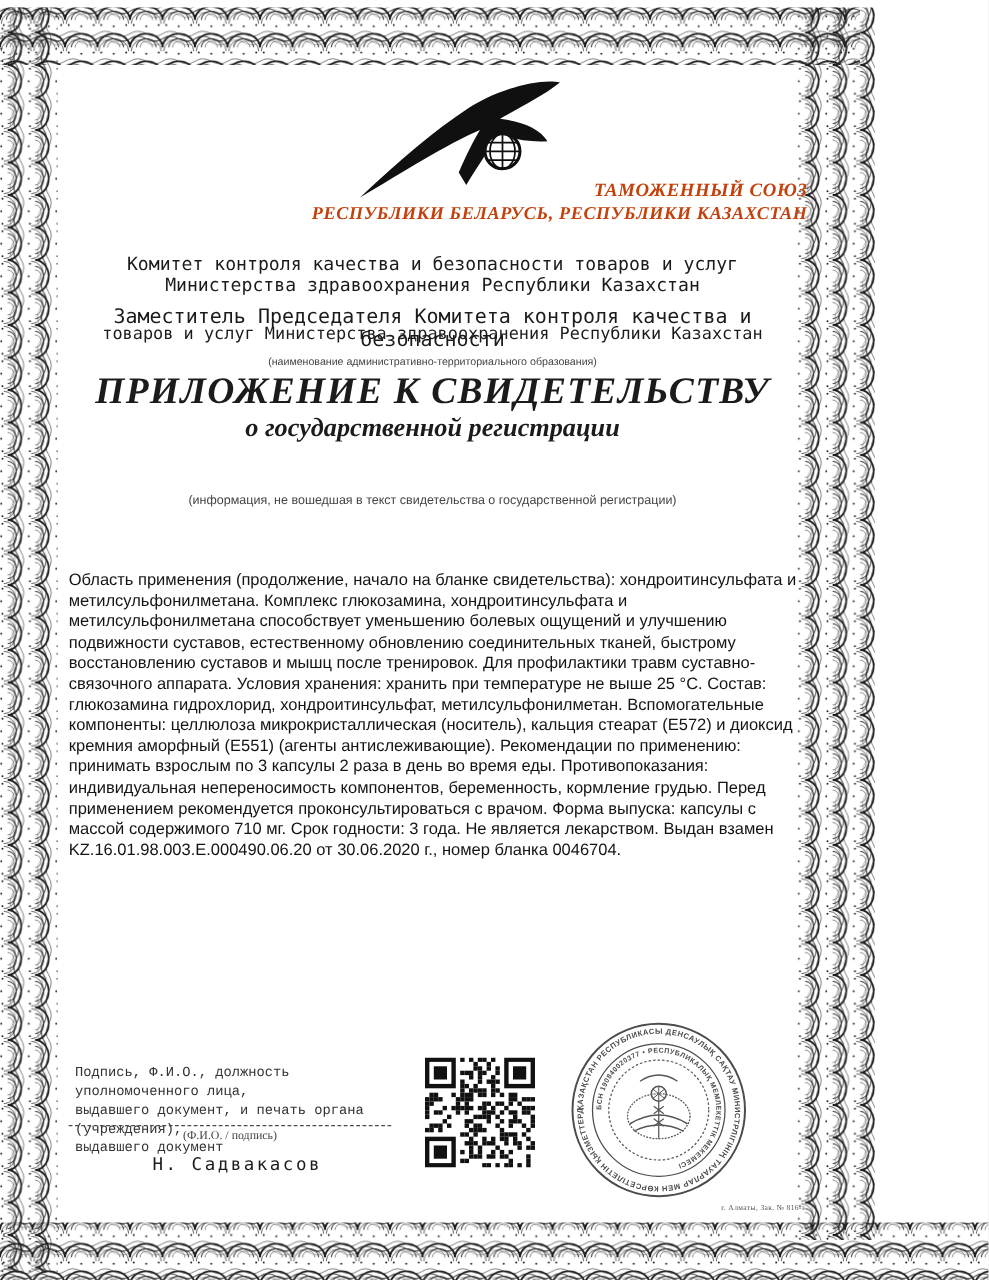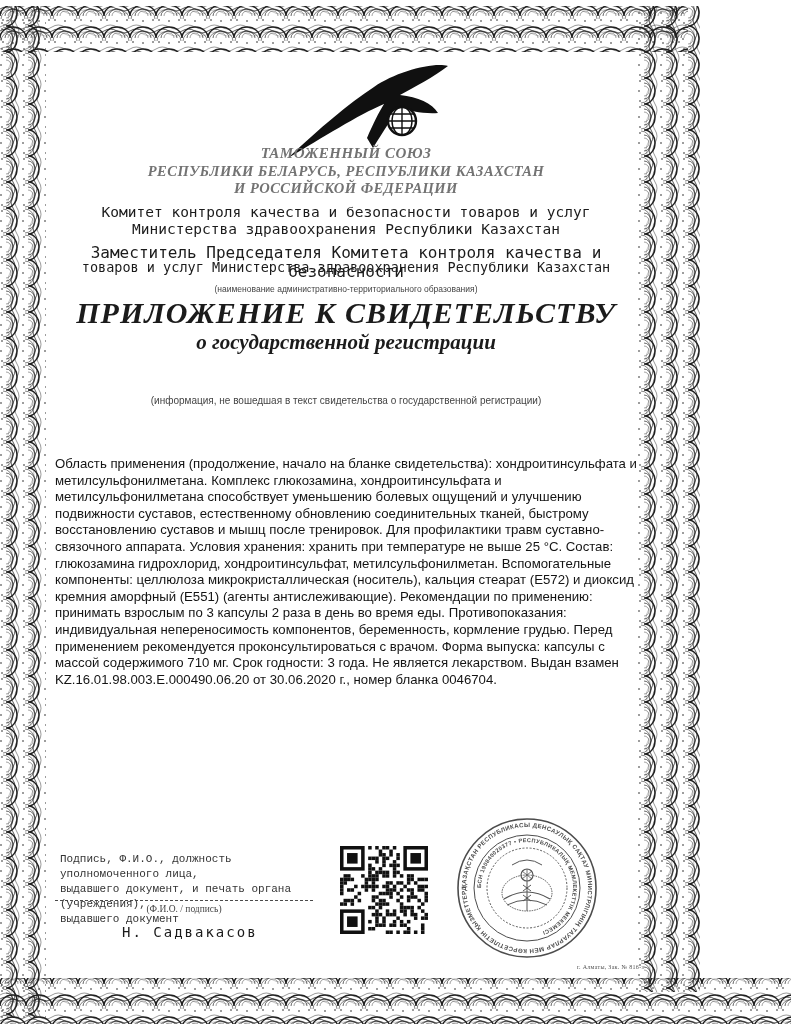--- a/index.html
+++ b/index.html
@@ -1,21 +1,21 @@
 <!DOCTYPE html>
 <html><head>
 <meta charset="utf-8">
 <style>
   html,body{margin:0;padding:0;background:#e8e8e8;}
   .page{position:relative;width:791px;height:1024px;background:#fff;overflow:hidden;
         font-family:"Liberation Sans",sans-serif;color:#1a1a1a;}
   .abs{position:absolute;}
   .ctr{text-align:center;}
   
-  .union{font-family:"Liberation Serif",serif;font-style:italic;font-weight:bold;color:#737373;letter-spacing:.5px;}
+  .union{font-family:"Liberation Serif",serif;font-style:italic;font-weight:bold;color:#c2410c;letter-spacing:.5px;text-align:right;}
   .org{font-family:"DejaVu Sans Mono","Liberation Mono",monospace;font-weight:500;color:#1b1b1b;}
   .cap{font-family:Liberation Sans, sans-serif;color:#444;}
   .title-main{font-family:"Liberation Serif",serif;font-style:italic;font-weight:bold;font-size:30px;
               letter-spacing:1px;color:#1b1b1b;}
   .title-sub{font-family:"Liberation Serif",serif;font-style:italic;font-weight:bold;font-size:21px;color:#1b1b1b;}
   
   .dl-lab{font-family:"Liberation Serif",serif;font-size:13px;color:#3a3a3a;}
   .dl-val{font-weight:bold;font-size:13.5px;color:#141414;text-align:center;border-bottom:1.4px solid #3c3c3c;}
   .dl-num{font-weight:bold;font-size:12.5px;letter-spacing:-.2px;color:#141414;text-align:left;border-bottom:1.4px solid #3c3c3c;}
   
@@ -77,21 +77,20 @@
       C78,59 42,82 8,102 Z"></path>
     <g stroke="#101010" fill="#fff">
       <circle cx="122" cy="65" r="14" stroke-width="2.4"></circle>
       <path d="M108,65 h28 M110,58 h24 M110,72 h24" fill="none" stroke-width="1.4"></path>
       <path d="M122,51 a10,14 0 0 1 0,28 M122,51 a10,14 0 0 0 0,28 M122,51 v28" fill="none" stroke-width="1.4"></path>
     </g>
   </svg>
 
   <div class="abs union ctr" style="left:46px;top:145px;width:600px;font-size:15px;">ТАМОЖЕННЫЙ СОЮЗ</div>
   <div class="abs union ctr" style="left:46px;top:163px;width:600px;font-size:14.5px;">РЕСПУБЛИКИ БЕЛАРУСЬ, РЕСПУБЛИКИ КАЗАХСТАН</div>
-  <div class="abs union ctr" style="left:46px;top:180px;width:600px;font-size:14.5px;">И РОССИЙСКОЙ ФЕДЕРАЦИИ</div>
 
   <div class="abs org ctr" style="left:46px;top:204px;width:600px;font-size:14.5px;">Комитет контроля качества и безопасности товаров и услуг</div>
   <div class="abs org ctr" style="left:46px;top:221px;width:600px;font-size:14.5px;">Министерства здравоохранения Республики Казахстан</div>
   <div class="abs org ctr" style="left:46px;top:243px;width:600px;font-size:16px;">Заместитель Председателя Комитета контроля качества и безопасности</div>
   <div class="abs org ctr" style="left:46px;top:259px;width:600px;font-size:13.5px;">товаров и услуг Министерства здравоохранения Республики Казахстан</div>
 
   <div class="abs cap ctr" style="left:46px;top:284px;width:600px;font-size:8.5px;">(наименование административно-территориального образования)</div>
 
   <div class="abs title-main ctr" style="left:46px;top:296px;width:600px;">ПРИЛОЖЕНИЕ К СВИДЕТЕЛЬСТВУ</div>
   <div class="abs title-sub ctr" style="left:46px;top:330px;width:600px;">о государственной регистрации</div>

